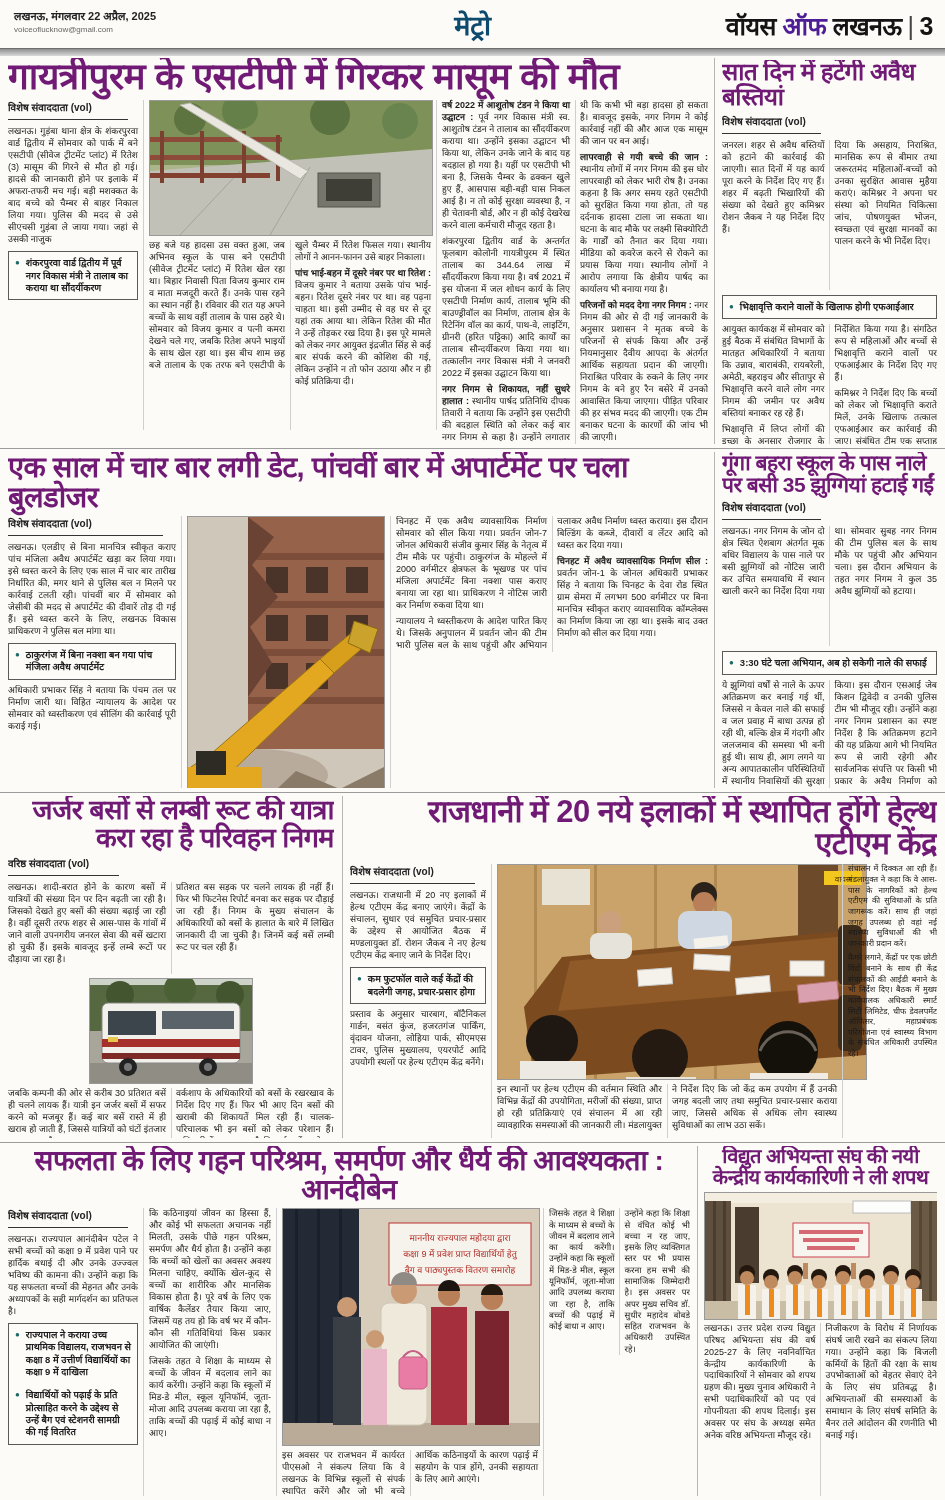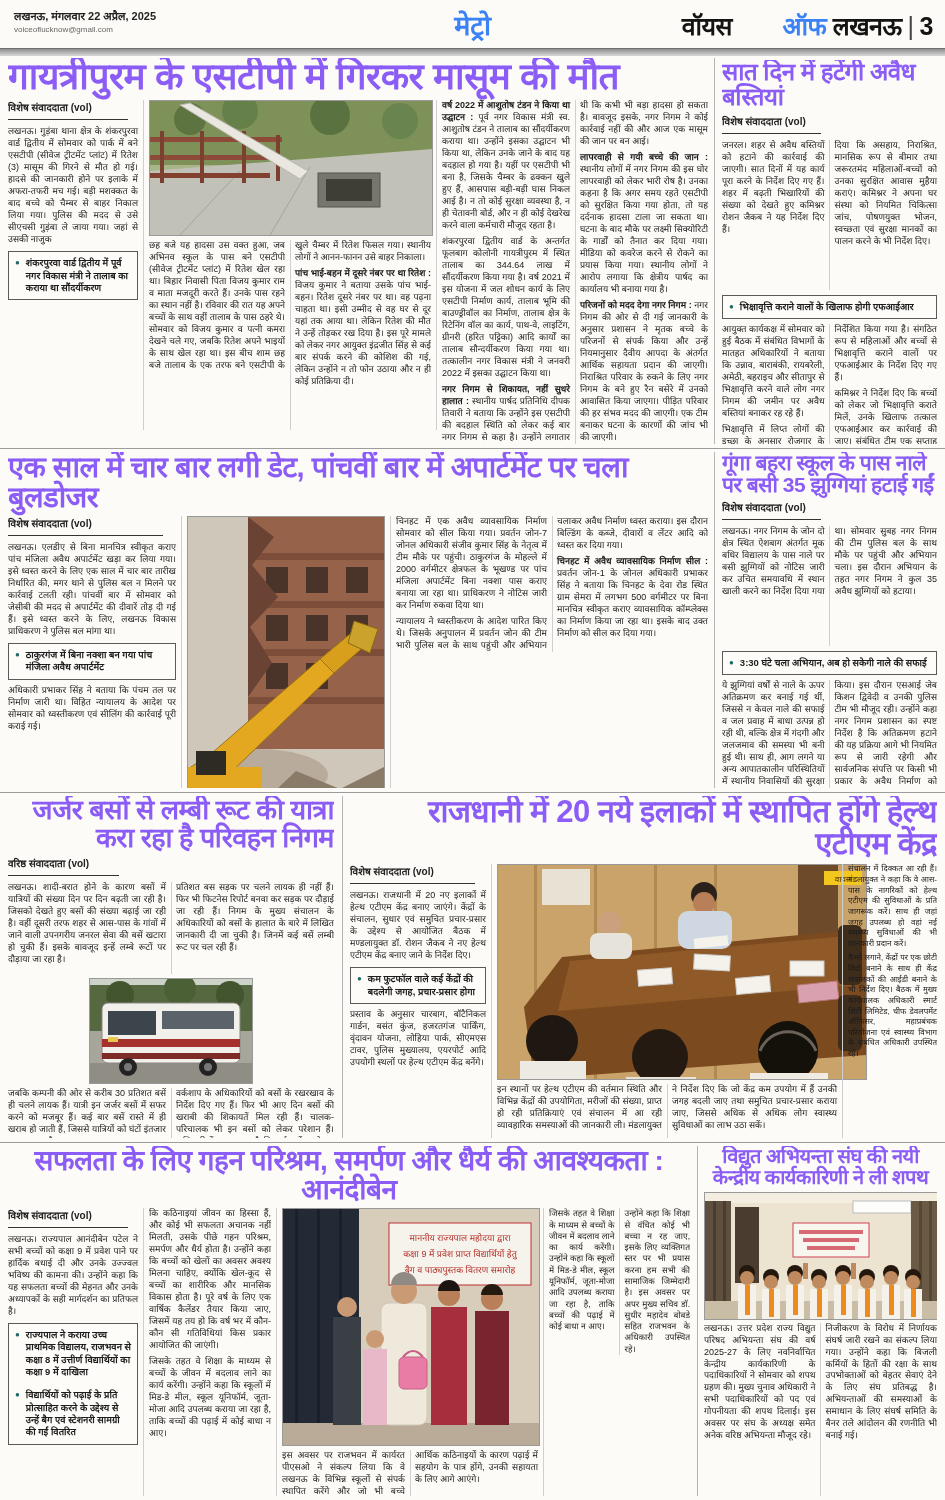--- a/index.html
+++ b/index.html
@@ -3,32 +3,32 @@
 <meta charset="utf-8">
 <style>
   html,body{margin:0;padding:0;background:#d8d8d8;}
   .sheet{position:relative;width:945px;height:1500px;margin:0 auto;background:#fcfbf7;
          font-family:"Liberation Sans","DejaVu Sans",sans-serif;color:#1b1b1b;overflow:hidden;}
   
   .mast{position:absolute;left:0;top:0;width:945px;height:48px;display:flex;align-items:center;border-radius:19px;}
   .mast-left{position:absolute;left:14px;top:8px;}
   .date{font-size:11px;font-weight:bold;color:#222;}
   .email{font-size:8px;color:#666;margin-top:2px;}
-  .mast-center{position:absolute;left:0;right:0;text-align:center;top:6px;font-size:27px;font-weight:800;color:#3b82f6;}
+  .mast-center{position:absolute;left:0;right:0;text-align:center;top:6px;font-size:27px;font-weight:800;color:#0c4a6e;}
   .mast-right{position:absolute;right:12px;top:8px;font-size:25px;font-weight:800;color:#141414;letter-spacing:-0.5px;}
-  .mast-right .gray{color:#3b82f6;margin-left:44px;}
+  .mast-right .gray{color:#4c1d95;}
   .pgsep{color:#444;font-weight:400;margin:0 6px;}
   .band{position:absolute;left:0;top:48px;width:945px;height:7px;
         background:linear-gradient(#8f8f8f,#d9d9d9);border-top:1px solid #6f6f6f;}
   
   .hrule{position:absolute;left:0;width:945px;height:1px;background:#9c9c9c;}
   .vrule{position:absolute;width:1px;background:#b5b5b5;}
   
   .story{position:absolute;overflow:hidden;}
-  .hl{font-weight:800;color:#8b5cf6;line-height:1.04;letter-spacing:-0.5px;margin:0 0 4px;}
+  .hl{font-weight:800;color:#701a75;line-height:1.04;letter-spacing:-0.5px;margin:0 0 4px;}
   .byline{font-size:10px;font-weight:bold;color:#222;padding-bottom:5px;border-bottom:1.3px solid #333;
           margin-bottom:6px;width:92%;}
   p.bt{font-size:9px;line-height:1.33;text-align:justify;margin:0 0 4px;}
   p.bt .rl{font-weight:bold;}
   .cols2{column-count:2;column-gap:10px;column-rule:1px solid #cfcfcf;}
   .row{display:flex;align-items:flex-start;}
   .vr{width:1px;align-self:stretch;background:#cfcfcf;margin:0 5px;flex:none;}
   .nbox{border:1.3px solid #5a5a5a;background:#fdfcf9;padding:5px 6px;display:flex;gap:6px;
         margin:5px 0;align-items:flex-start;}
   .nbox .dot{color:#1e6a66;font-size:8px;line-height:1.4;flex:none;}

